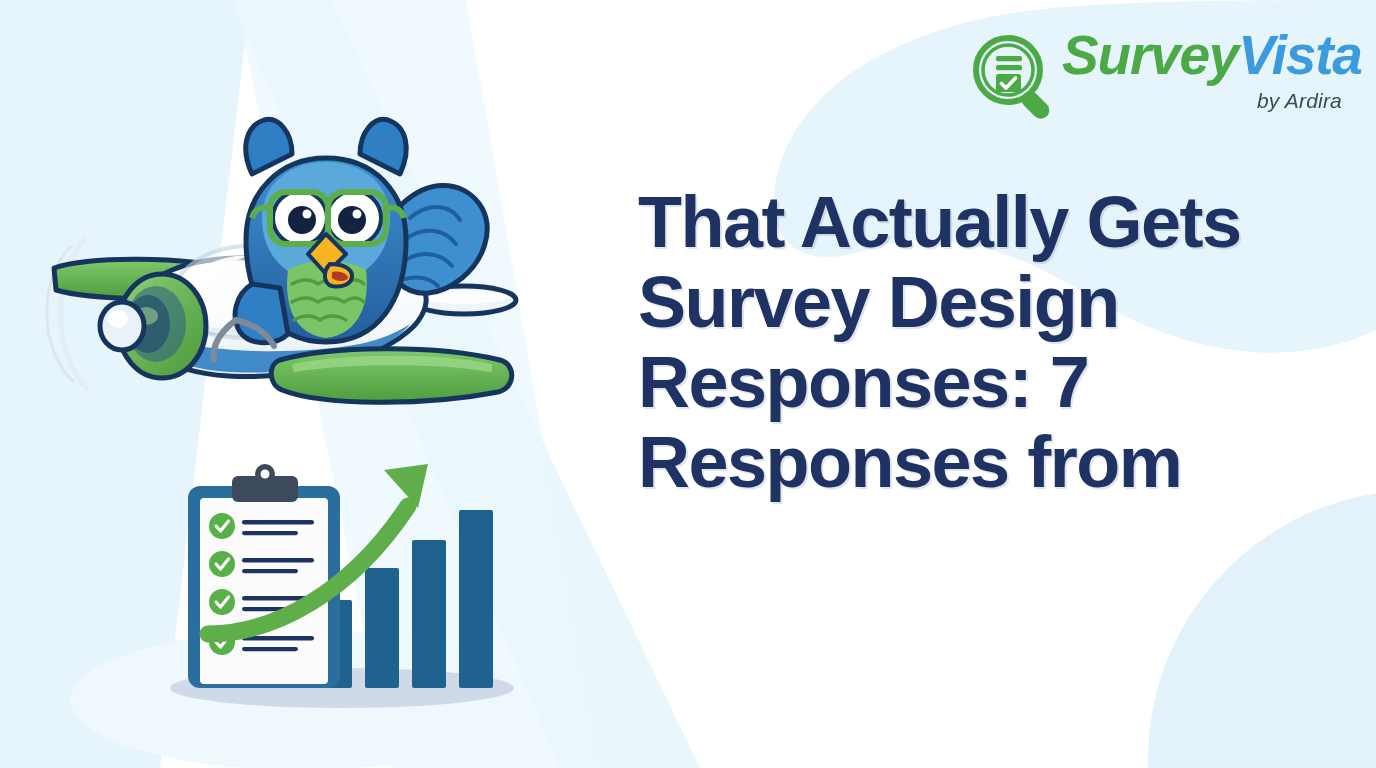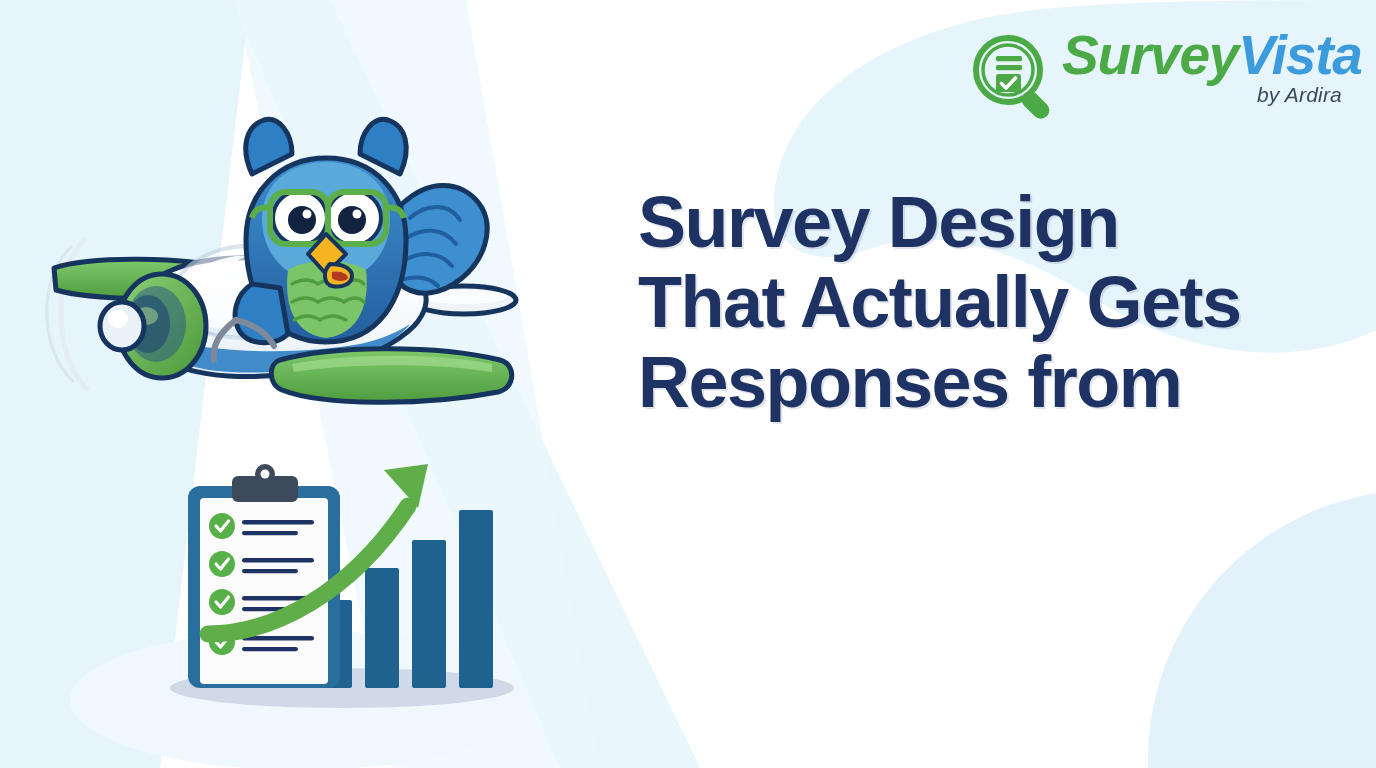--- a/index.html
+++ b/index.html
@@ -48,21 +48,21 @@
     letter-spacing: -1.2px;
     line-height: 1;
     white-space: nowrap;
   }
   .logo-survey { color: #4CAA46; }
   .logo-vista { color: #3C9BDC; }
   .logo-by {
     text-align: right;
     font-size: 21px;
     color: #3b4a5a;
-    margin-top: 0;
+    margin-top: 6px;
     letter-spacing: 0.2px;
     padding-right: 2px;
   }
 
   
   .headline {
     position: absolute;
     left: 638px;
     top: 182px;
     width: 700px;
@@ -136,22 +136,23 @@
       </svg>
     </div>
 
     <div class="logo-type">
       <div class="logo-word"><span class="logo-survey">Survey</span><span class="logo-vista">Vista</span></div>
       <div class="logo-by">by Ardira</div>
     </div>
   </div>
 
   <div class="headline">
+    <div class="headline-line">That Actually Gets</div>
     <div class="headline-line">Survey Design</div>
-    <div class="headline-line">That Actually Gets</div>
+    <div class="headline-line">Responses: 7</div>
     <div class="headline-line">Responses from</div>
   </div>
 
   <div class="illus-plane">
     <svg class="illus-svg" viewBox="0 0 520 360" xmlns="http://www.w3.org/2000/svg" aria-hidden="true">
       <defs>
         <linearGradient id="fuse" x1="0" y1="0" x2="0" y2="1">
           <stop offset="0%" stop-color="#ffffff"></stop>
           <stop offset="62%" stop-color="#f4f8fb"></stop>
           <stop offset="100%" stop-color="#dfeaf3"></stop>

